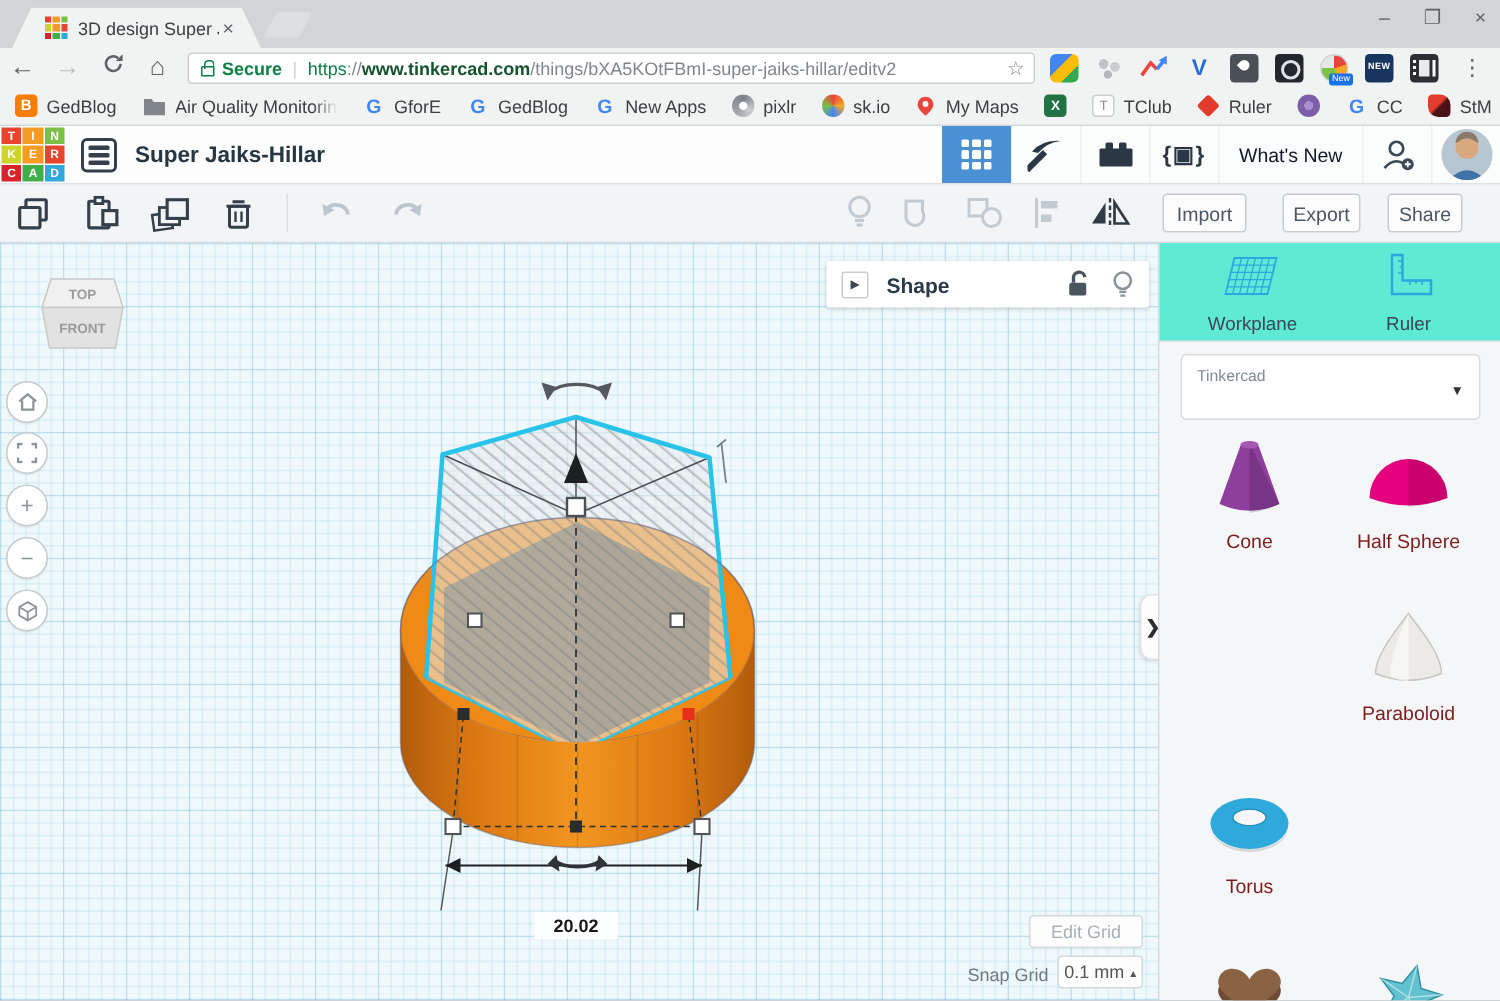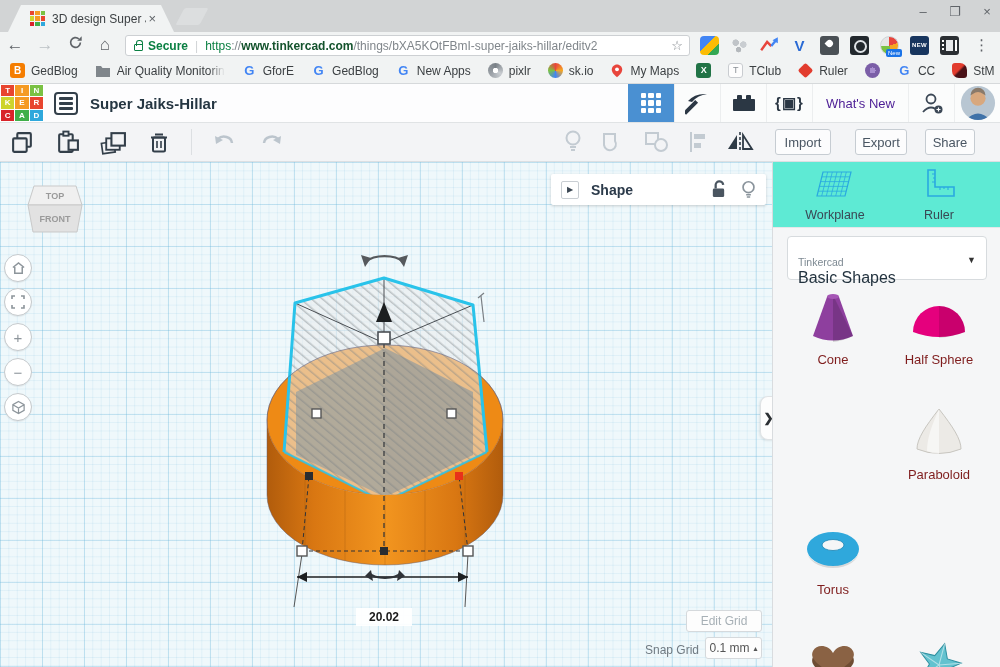--- a/index.html
+++ b/index.html
@@ -75,21 +75,21 @@
   .logo { position:absolute; left:0; top:0; width:44px; height:38px; display:grid; grid-template-columns:repeat(3,1fr); grid-template-rows:repeat(3,1fr); gap:1px; padding:1px; background:#fff; }
   .logo span { color:#fff; font-size:8px; font-weight:bold; display:flex; align-items:center; justify-content:center; }
   .list-btn { position:absolute; left:54px; top:8px; width:24px; height:23px; border:2px solid #333f4a; border-radius:4px; padding:3px 3px; }
   .list-btn i { display:block; height:2.5px; background:#333f4a; margin:0 0 2.5px; border-radius:1px; }
   .design-title { position:absolute; left:90px; top:11px; font-size:15px; font-weight:bold; color:#253642; }
   .hdr-right { position:absolute; right:0; top:0; height:38px; display:flex; }
   .hdr-tile { width:46px; height:38px; display:flex; align-items:center; justify-content:center; border-left:1px solid #eceeef; background:#fbfcfc; }
   .hdr-tile.blue { background:#4a90d2; border-left:none; }
   .grid9 { width:21px; height:21px; display:grid; grid-template-columns:repeat(3,1fr); grid-template-rows:repeat(3,1fr); gap:2px; }
   .grid9 b { background:#fff; border-radius:1px; }
-  .whatsnew { width:96px; display:flex; align-items:center; justify-content:center; font-size:13px; color:#4c1d95; border-left:1px solid #eceeef; background:#fbfcfc; }
+  .whatsnew { width:96px; display:flex; align-items:center; justify-content:center; font-size:13px; color:#0f172a; border-left:1px solid #eceeef; background:#fbfcfc; }
   .code-glyph { font-size:15px; font-weight:bold; color:#2b3744; letter-spacing:1px; }
 
   
   .edbar { position:absolute; left:0; top:123px; width:1000px; height:39px; background:#f3f4f6; border-bottom:1px solid #dcdfe2; }
   .ed-left { position:absolute; left:10px; top:0; height:38px; display:flex; align-items:center; gap:20px; }
   .ed-sep { width:1px; height:26px; background:#dcdfe2; }
   .ed-right { position:absolute; left:562px; top:0; height:38px; display:flex; align-items:center; gap:17px; }
   .btn { position:absolute; top:6px; height:26px; background:#fcfcfd; border:1px solid #c6ccd2; border-radius:3px;
          font-size:13px; color:#4a5663; display:flex; align-items:center; justify-content:center; }
   .btn-import { left:775px; width:56px; }
@@ -122,21 +122,21 @@
   .snapbox .caret { font-size:8px; color:#555; }
   .collapse-tab { position:absolute; left:760px; top:234px; width:16px; height:44px; background:#fdfdfd; border:1px solid #e0e3e5;
                   border-right:none; border-radius:8px 0 0 8px; box-shadow:-1px 1px 2px rgba(0,0,0,.08);
                   display:flex; align-items:center; justify-content:center; font-size:12px; font-weight:bold; color:#2b2f33; }
 
   
   .sidebar { position:absolute; left:772px; top:162px; width:228px; height:505px; background:#f5f6f7; border-left:1px solid #d9dcdf; }
   .sb-top { position:absolute; left:0; top:0; width:227px; height:66px; border-bottom:1px solid #e4e7e9; background:#5eead4; }
   .sb-tool { position:absolute; top:6px; width:96px; text-align:center; }
   .sb-tool .lbl { font-size:12.5px; color:#3a4754; margin-top:4px; }
-  .sb-drop { position:absolute; left:14px; top:74px; width:200px; height:44px; background:#fff; border:1px solid #d7dbde; border-radius:4px; padding:19px 10px; }
+  .sb-drop { position:absolute; left:14px; top:74px; width:200px; height:44px; background:#fff; border:1px solid #d7dbde; border-radius:4px; padding:8px 10px; }
   .sb-brand { font-size:10.5px; color:#7e8a93; }
   .sb-coll { font-size:16px; color:#23333f; margin-top:1px; }
   .sb-caret { position:absolute; right:10px; top:18px; font-size:9px; color:#333; }
   .shape-item { position:absolute; width:96px; text-align:center; }
   .shape-label { font-size:13px; color:#7f1d1d; margin-top:2px; }
   .c1 { left:12px; } .c2 { left:118px; }
   .r1 { top:128px; } .r2 { top:243px; } .r3 { top:358px; } .r4 { top:473px; }
 </style>
 </head>
 <body>
@@ -547,21 +547,20 @@
             <path d="M8 2 H15 V19 H34 V28 H8 Z"></path>
             <path d="M15 6 h-3 M15 10 h-2 M15 14 h-3 M20 19 v3 M24 19 v2 M28 19 v3" stroke-width="1.1"></path>
           </g>
         </svg>
         <div class="lbl">Ruler</div>
       </div>
     </div>
 
     <div class="sb-drop">
       <div class="sb-brand">Tinkercad</div>
-      <div class="sb-coll">Basic Shapes</div>
       <span class="sb-caret">▼</span>
     </div>
 
     <div class="shape-item c1 r1">
       <svg width="64" height="56" viewBox="0 0 64 56">
         <path d="M26 7 Q32 3 38 7 L52 46 Q32 55 12 46 Z" fill="#8e3f9e"></path>
         <path d="M32 5 L52 46 Q42 51 32 52 Z" fill="rgba(0,0,0,.15)"></path>
         <ellipse cx="32" cy="6.5" rx="6" ry="2.5" fill="#a556b5"></ellipse>
       </svg>
       <div class="shape-label">Cone</div>

